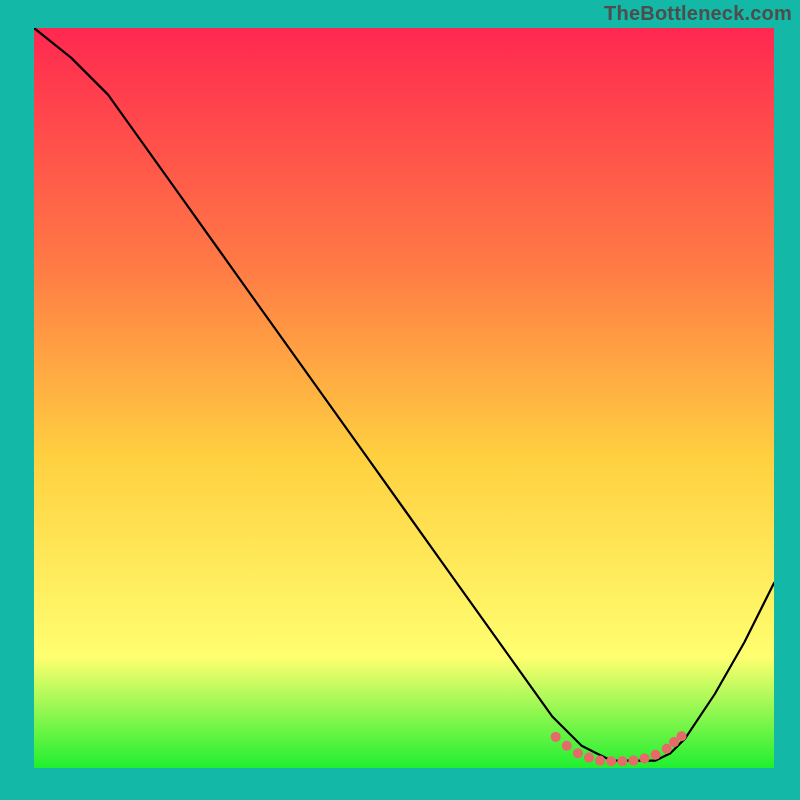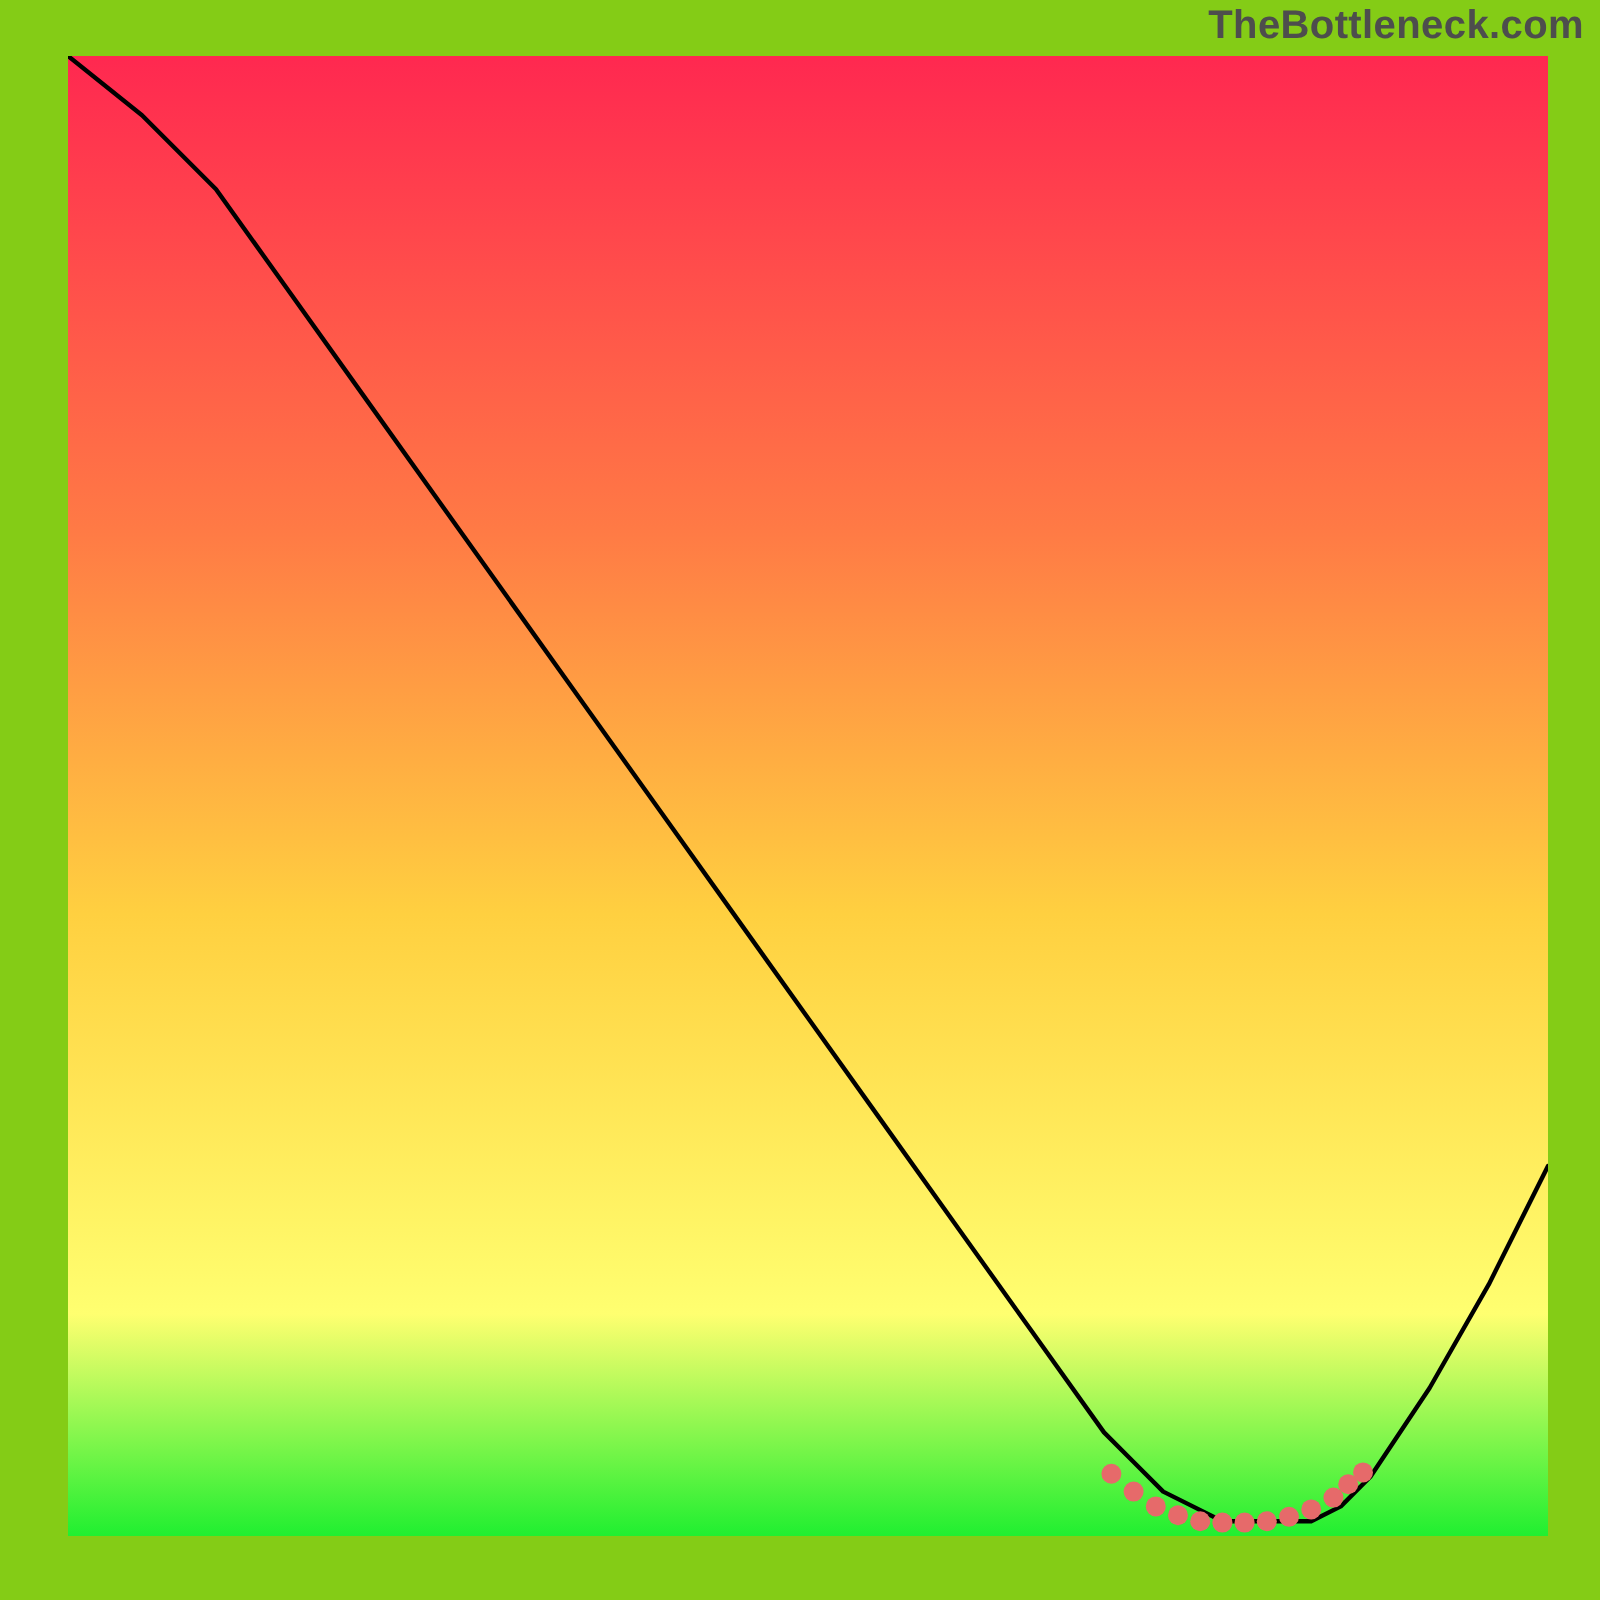--- a/index.html
+++ b/index.html
@@ -8,21 +8,21 @@
     width: 800px;
     height: 800px;
     background: #000;
     overflow: hidden;
     font-family: Arial, Helvetica, sans-serif;
   }
   .frame {
     position: relative;
     width: 800px;
     height: 800px;
-    background: #84cc16;
+    background: #14b8a6;
   }
   .watermark {
     position: absolute;
     top: 2px;
     right: 8px;
     color: #4d4d4d;
     font-size: 20px;
     font-weight: 600;
     letter-spacing: 0.2px;
     z-index: 10;

